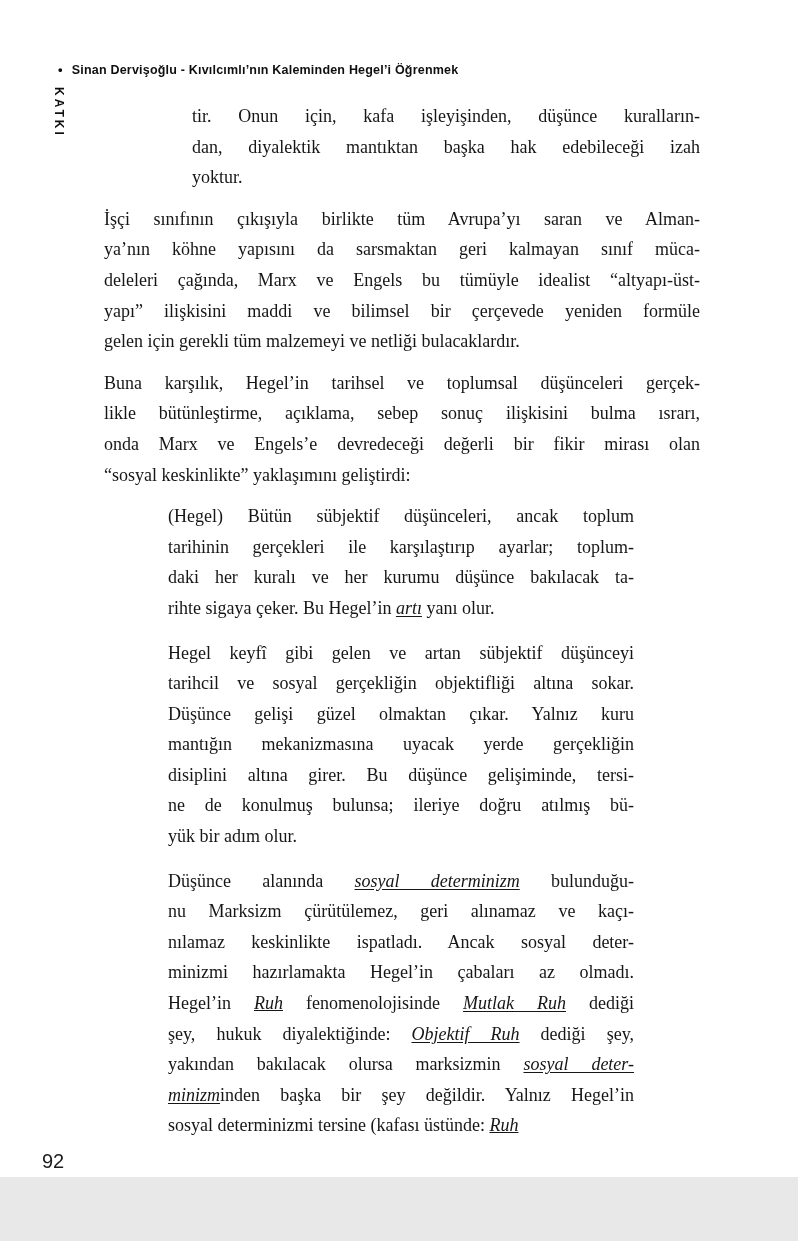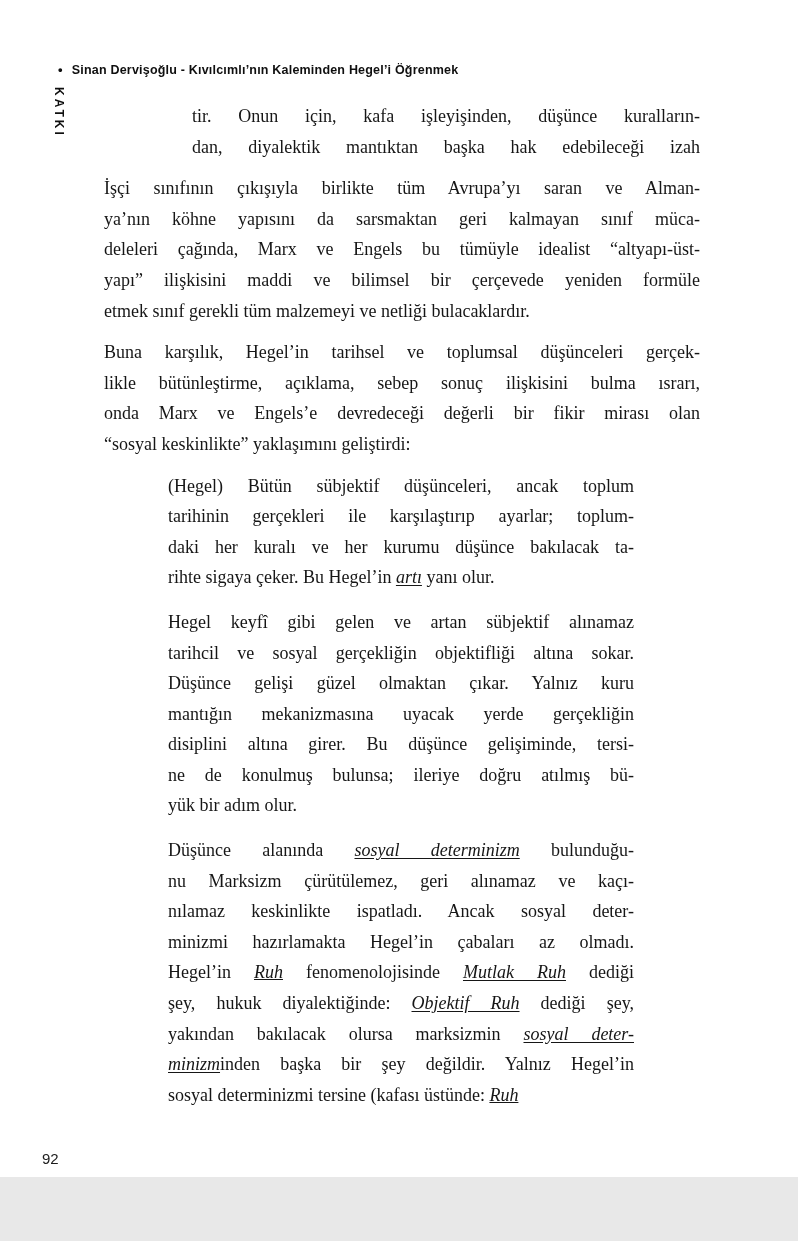--- a/index.html
+++ b/index.html
@@ -36,21 +36,21 @@
   .line {
     font-size:18px; line-height:30.6px;
     text-align:justify; text-align-last:justify;
   }
   .line.last { text-align:left; text-align-last:left; }
   .u { text-decoration:underline; text-underline-offset:2px;font-style:italic; }
   .i { font-style:italic;text-decoration:underline; }
   .page-number {
     position:absolute; left:42px; top:1150px;
     font-family:"Liberation Sans", sans-serif;
-    font-size:15px; color:#1c1c1c;
+    font-size:20px; color:#1c1c1c;
   }
   .bottom-bar {
     position:absolute; left:118px; top:1212px;
     width:566px; height:29px;
     background:#0c0c0c;
     border-radius:4px 4px 0 0;
   }
 </style>
 </head>
 <body>
@@ -60,42 +60,43 @@
   <div class="header">
     <span class="bullet">•</span><span class="author">Sinan Dervişoğlu - </span><span class="title">Kıvılcımlı’nın Kaleminden Hegel’i Öğrenmek</span>
   </div>
 
   <div class="margin-label">KATKI</div>
 
   <div class="content">
       <div class="block quote-wide">
         <div class="line"><span>tir. Onun için, kafa işleyişinden, düşünce kuralların-</span></div>
         <div class="line"><span>dan, diyalektik mantıktan başka hak edebileceği izah</span></div>
+        <div class="line last"><span>yoktur.</span></div>
       </div>
       <div class="block body">
         <div class="line"><span>İşçi sınıfının çıkışıyla birlikte tüm Avrupa’yı saran ve Alman-</span></div>
         <div class="line"><span>ya’nın köhne yapısını da sarsmaktan geri kalmayan sınıf müca-</span></div>
         <div class="line"><span>deleleri çağında, Marx ve Engels bu tümüyle idealist “altyapı-üst-</span></div>
         <div class="line"><span>yapı” ilişkisini maddi ve bilimsel bir çerçevede yeniden formüle</span></div>
-        <div class="line last"><span>etmek sınıf gerekli tüm malzemeyi ve netliği bulacaklardır.</span></div>
+        <div class="line last"><span>gelen için gerekli tüm malzemeyi ve netliği bulacaklardır.</span></div>
       </div>
       <div class="block body">
         <div class="line"><span>Buna karşılık, Hegel’in tarihsel ve toplumsal düşünceleri gerçek-</span></div>
         <div class="line"><span>likle bütünleştirme, açıklama, sebep sonuç ilişkisini bulma ısrarı,</span></div>
         <div class="line"><span>onda Marx ve Engels’e devredeceği değerli bir fikir mirası olan</span></div>
         <div class="line last"><span>“sosyal keskinlikte” yaklaşımını geliştirdi:</span></div>
       </div>
       <div class="block quote">
         <div class="line"><span>(Hegel) Bütün sübjektif düşünceleri, ancak toplum</span></div>
         <div class="line"><span>tarihinin gerçekleri ile karşılaştırıp ayarlar; toplum-</span></div>
         <div class="line"><span>daki her kuralı ve her kurumu düşünce bakılacak ta-</span></div>
         <div class="line last"><span>rihte sigaya çeker. Bu Hegel’in </span><span class="u">artı</span><span> yanı olur.</span></div>
       </div>
       <div class="block quote">
-        <div class="line"><span>Hegel keyfî gibi gelen ve artan sübjektif alınamaz</span></div>
+        <div class="line"><span>Hegel keyfî gibi gelen ve artan sübjektif düşünceyi</span></div>
         <div class="line"><span>tarihcil ve sosyal gerçekliğin objektifliği altına sokar.</span></div>
         <div class="line"><span>Düşünce gelişi güzel olmaktan çıkar. Yalnız kuru</span></div>
         <div class="line"><span>mantığın mekanizmasına uyacak yerde gerçekliğin</span></div>
         <div class="line"><span>disiplini altına girer. Bu düşünce gelişiminde, tersi-</span></div>
         <div class="line"><span>ne de konulmuş bulunsa; ileriye doğru atılmış bü-</span></div>
         <div class="line last"><span>yük bir adım olur.</span></div>
       </div>
       <div class="block quote">
         <div class="line"><span>Düşünce alanında </span><span class="u">sosyal determinizm</span><span> bulunduğu-</span></div>
         <div class="line"><span>nu Marksizm çürütülemez, geri alınamaz ve kaçı-</span></div>

